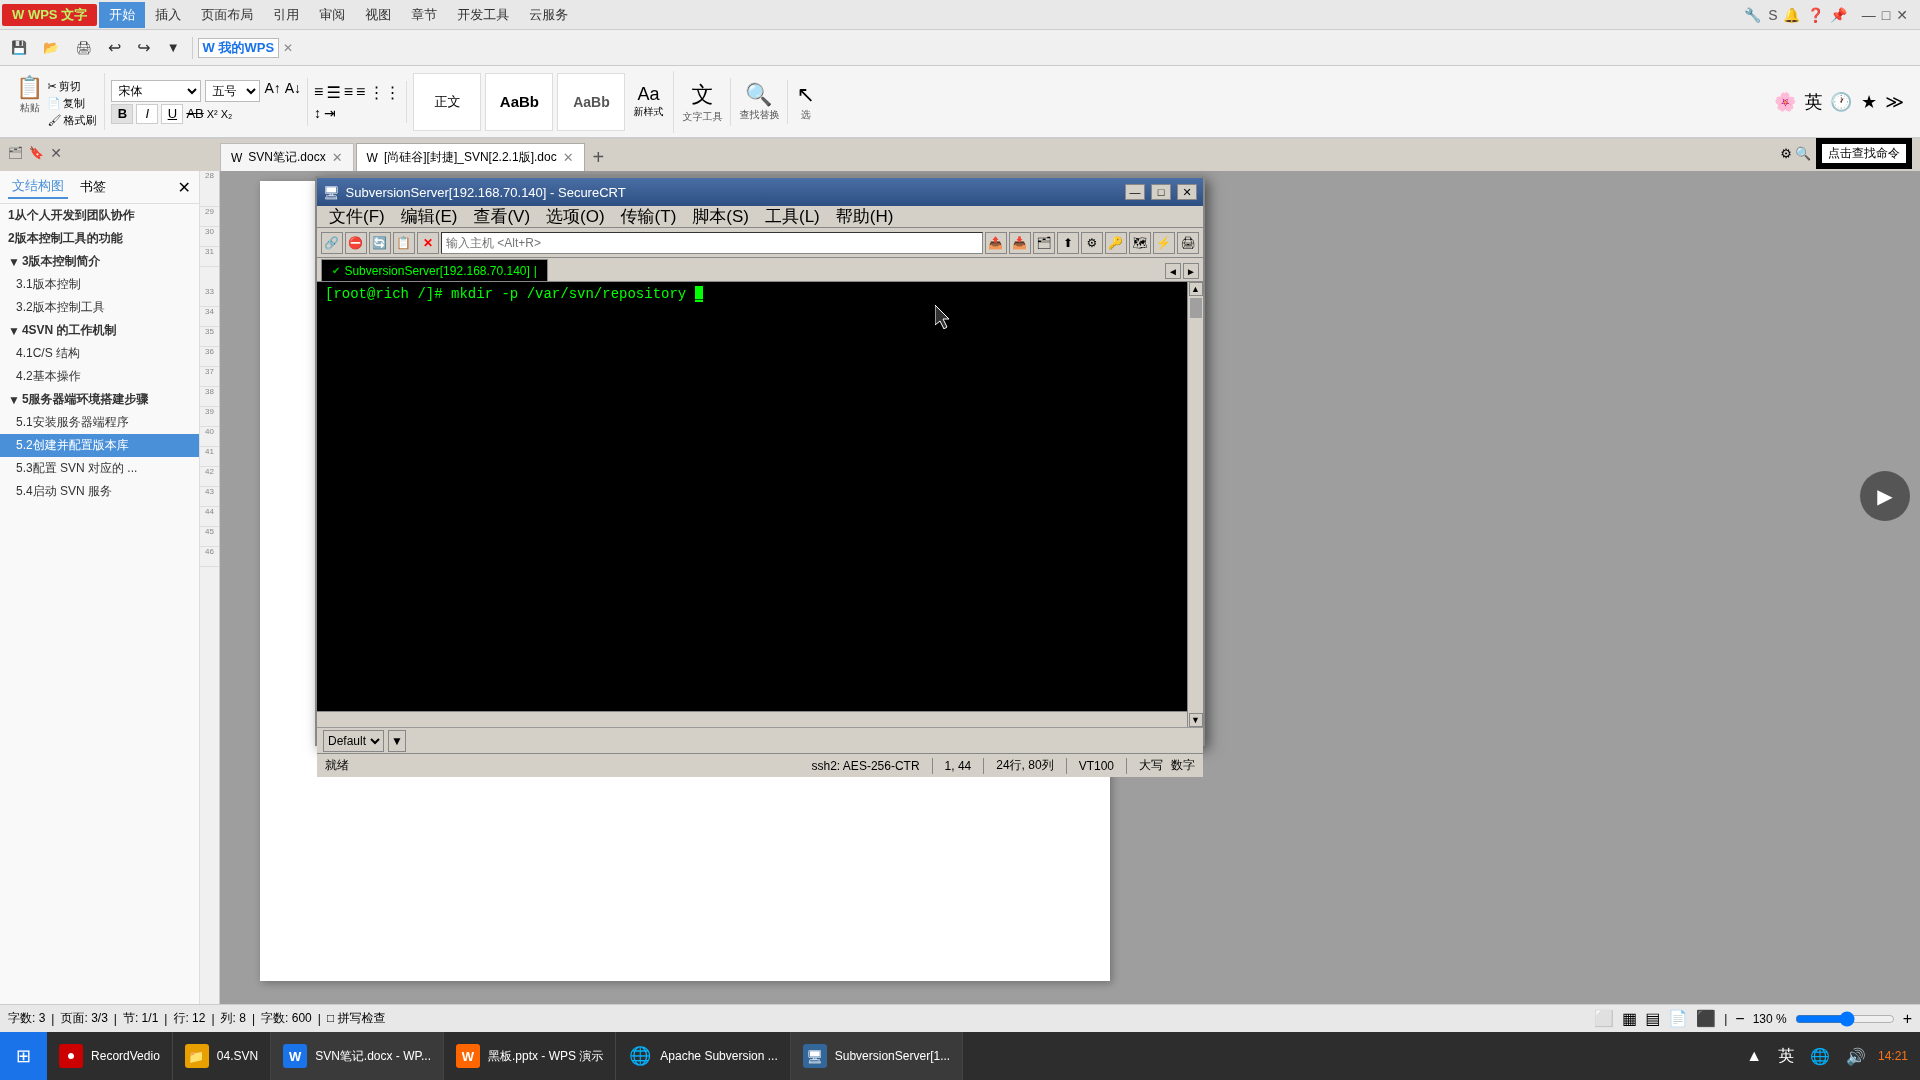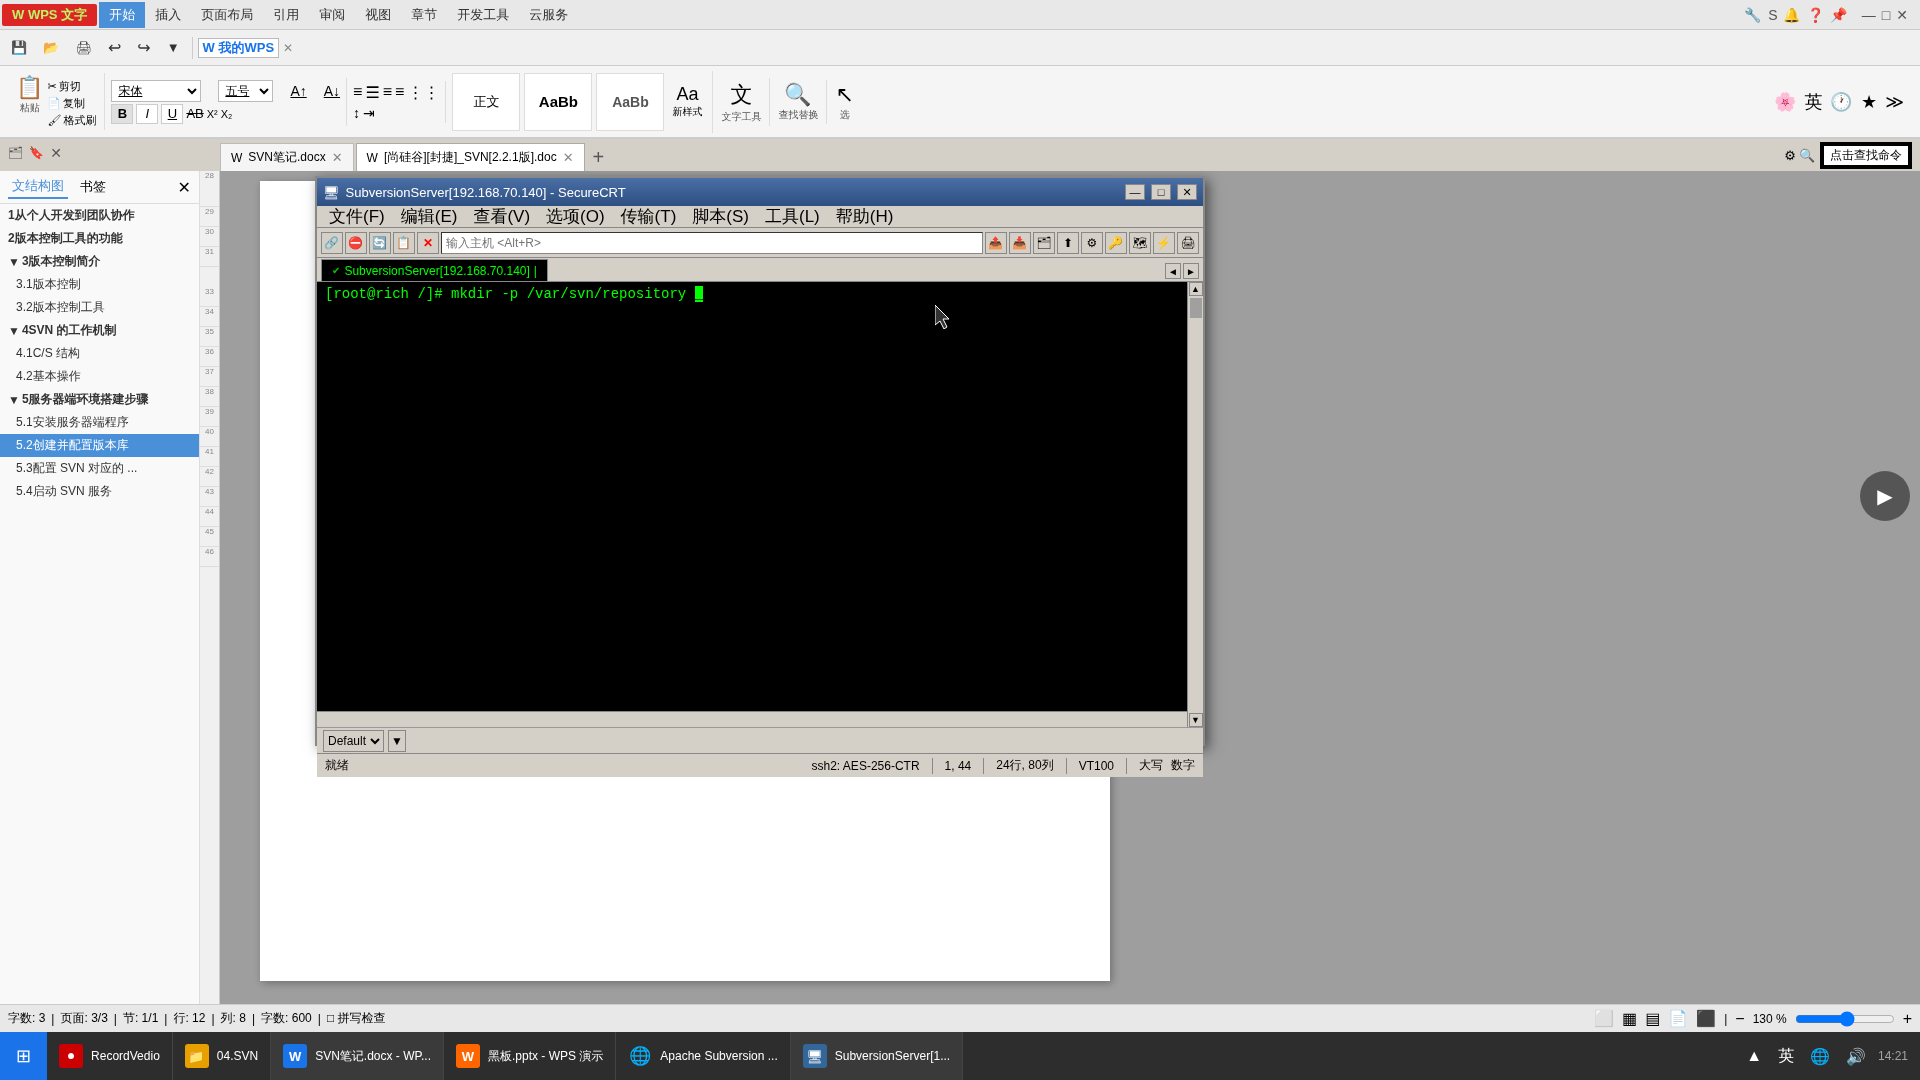--- a/index.html
+++ b/index.html
@@ -136,21 +136,21 @@
         </div>
         <div data-name="format-painter-btn" style="display:flex;align-items:center;gap:2px;font-size:11px;cursor:pointer;">
           <span data-name="format-painter-icon">🖌</span>
           <span>格式刷</span>
         </div>
       </div>
     </div>
   </div>
 
   <div data-name="font-group" style="display:flex;flex-direction:column;border-right:1px solid #ddd;padding:2px 6px;gap:2px;">
-    <div style="display:flex;align-items:center;gap:17px;text-decoration:underline;">
+    <div style="display:flex;gap:4px;">
       <select data-name="font-name-select" class="itb-select" style="width:90px;height:22px;font-size:12px;">
         <option>宋体</option>
       </select>
       <select data-name="font-size-select" class="itb-select" style="width:55px;height:22px;font-size:12px;">
         <option>五号</option>
       </select>
       <span data-name="font-increase-btn" style="font-size:14px;cursor:pointer;">A↑</span>
       <span data-name="font-decrease-btn" style="font-size:14px;cursor:pointer;">A↓</span>
     </div>
     <div style="display:flex;align-items:center;gap:3px;">
@@ -233,21 +233,21 @@
   <div data-name="tab-svn-full" style="height:28px;padding:0 10px;background:white;border:1px solid #aaa;border-bottom:none;font-size:12px;display:flex;align-items:center;gap:6px;cursor:pointer;">
     <span data-name="tab-icon-svn-full" style="font-size:12px;">W</span>
     <span>[尚硅谷][封捷]_SVN[2.2.1版].doc</span>
     <span data-name="tab-close-svn-full" style="font-size:13px;color:#888;cursor:pointer;">✕</span>
   </div>
   <span data-name="tab-add-btn" style="font-size:20px;padding:0 8px;cursor:pointer;color:#555;margin-bottom:2px;">+</span>
 
   <div style="margin-left:auto;display:flex;align-items:center;gap:4px;padding-right:8px;padding-bottom:2px;">
     <span data-name="tab-right-icon1" style="font-size:13px;cursor:pointer;">⚙</span>
     <span data-name="tab-right-icon2" style="font-size:13px;cursor:pointer;">🔍</span>
-    <span data-name="tab-right-search" style="font-size:12px;cursor:pointer;border:4px solid #000000;padding:1px 6px;background:white;">点击查找命令</span>
+    <span data-name="tab-right-search" style="font-size:12px;cursor:pointer;border:6px solid #000000;padding:1px 6px;background:white;">点击查找命令</span>
   </div>
 </div>
 
 <div id="left-panel" style="position:absolute;top:171px;left:0;width:200px;height:857px;background:#f9f9f9;border-right:1px solid #ddd;z-index:5;overflow:hidden;">
   <div id="left-panel-header" style="display:flex;align-items:center;padding:4px 8px;border-bottom:1px solid #ddd;font-size:13px;gap:8px;">
     <span data-name="structure-tab" class="panel-header-item active">文结构图</span>
     <span data-name="bookmark-tab" class="panel-header-item">书签</span>
     <span data-name="panel-close-x" id="panel-close">✕</span>
   </div>
 
@@ -465,21 +465,21 @@
   <div data-name="taskbar-app-securecrt" class="taskbar-app" style="background:#3a3a3a;">
     <div data-name="securecrt-app-icon" class="app-icon" style="background:#336699;border-radius:3px;color:white;font-size:13px;">🖥</div>
     <span data-name="securecrt-app-label" class="app-name">SubversionServer[1...</span>
   </div>
 
   <div id="taskbar-right" style="margin-left:auto;">
     <span data-name="tray-expand-icon" class="tray-icon">▲</span>
     <span data-name="tray-lang-icon" class="tray-icon">英</span>
     <span data-name="tray-network-icon" class="tray-icon">🌐</span>
     <span data-name="tray-volume-icon" class="tray-icon">🔊</span>
-    <span data-name="tray-time" style="font-size:12px;color:#a3a3a3;">14:21</span>
+    <span data-name="tray-time" style="font-size:12px;color:#f97316;">14:21</span>
   </div>
 </div>
 
 <div id="cursor" style="position:absolute;top:305px;left:935px;z-index:1000;pointer-events:none;">
   <svg width="20" height="24" viewBox="0 0 20 24" data-name="mouse-cursor">
     <polygon points="0,0 0,20 5,16 9,24 12,22 8,14 14,14" fill="#333" stroke="white" stroke-width="1"></polygon>
   </svg>
 </div>
 
 <style>

